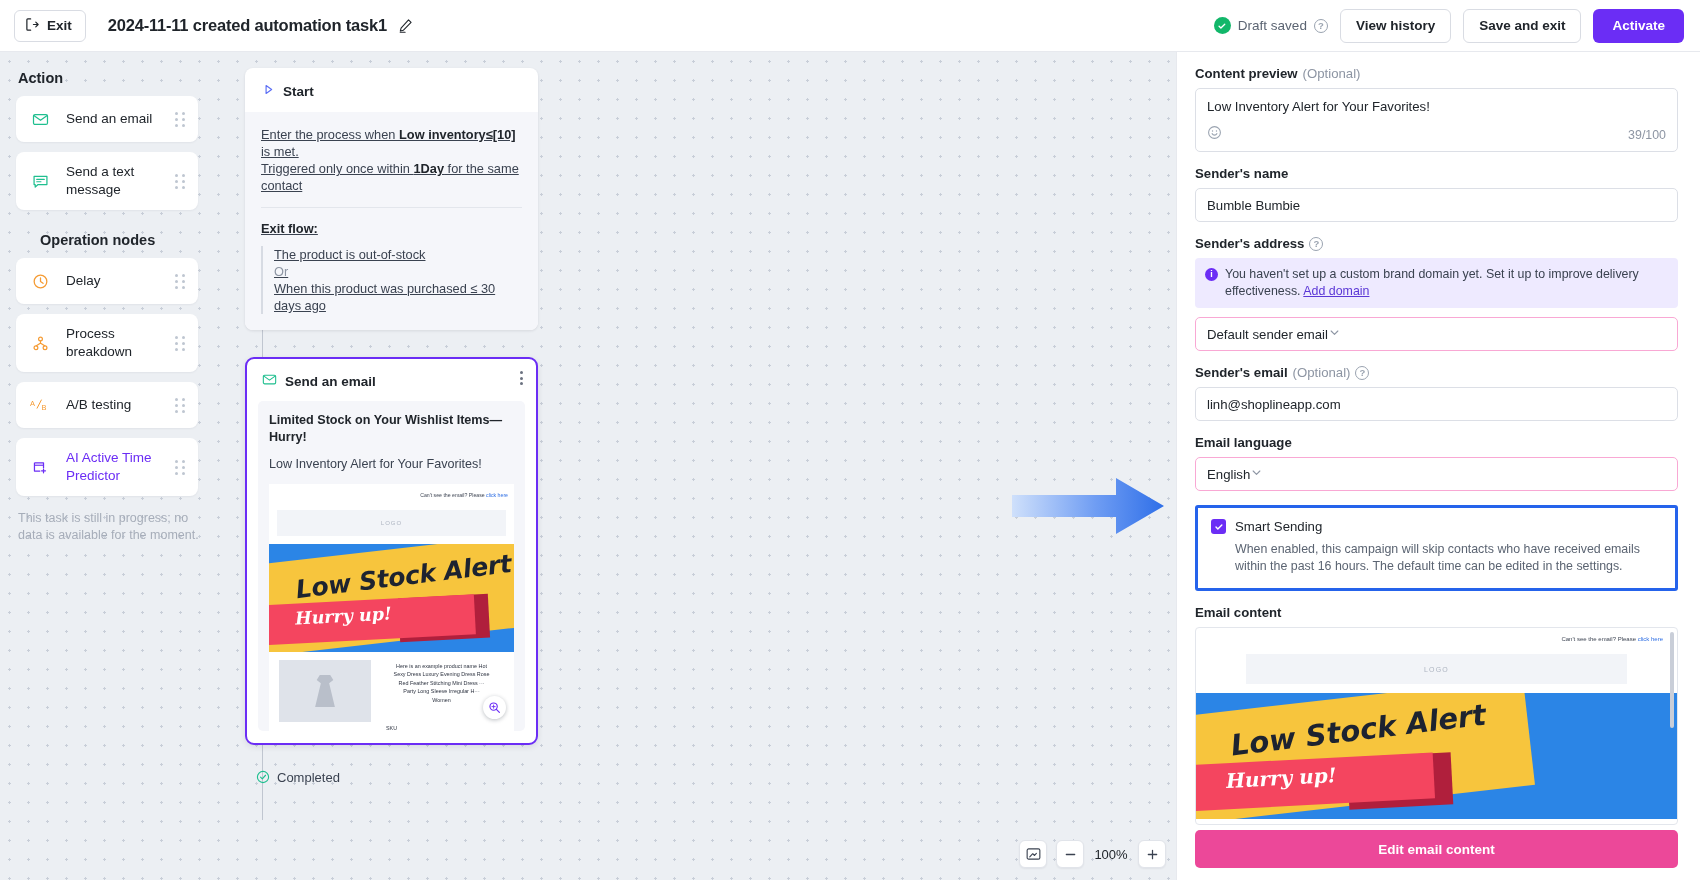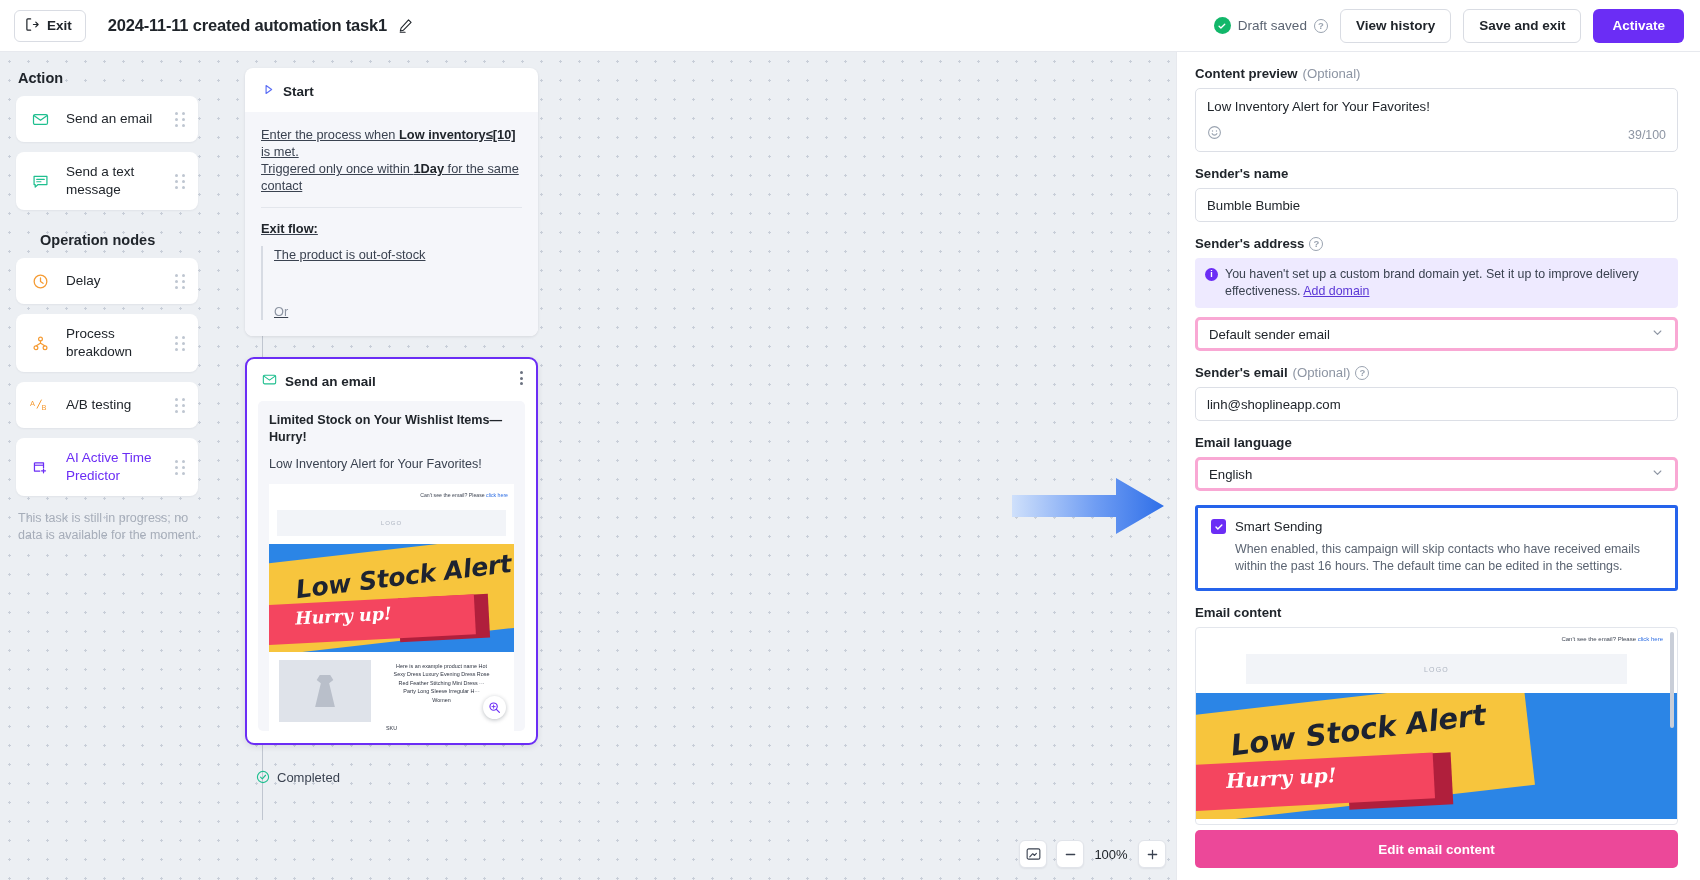--- a/index.html
+++ b/index.html
@@ -94,21 +94,21 @@
   .node-head { display: flex; align-items: center; gap: 8px; padding: 0 17px 12px 17px; }
   .node-head-title { font-size: 13.5px; font-weight: 700; }
   .start-body {
     background: #f5f6fa; margin: 0 0 0 0; padding: 14px 16px 16px 16px;
     border-radius: 0 0 8px 8px; font-size: 12.8px; line-height: 17px; color: #3a4250; text-decoration: underline;
   }
   .start-body b { font-weight: 700; color: #20252b; }
   .divider { height: 1px; background: #e3e6ec; margin: 13px 0 12px 0; }
   .exit-flow-title { font-weight: 700; font-size: 12.8px; color: #20252b; margin-bottom: 9px; }
   .exit-list { border-left: 2px solid #d7dbe3; padding-left: 11px; }
-  .exit-list .or { color: #8d95a3; margin-top: 40px; }
+  .exit-list .or { color: #8d95a3; }
 
   .connector { position: absolute; background: #c0c6d0; width: 1.4px; }
 
   .node-email {
     position: absolute; left: 245px; top: 305px; width: 293px;
     background: #fff; border: 2px solid #6b2df5; border-radius: 9px;
     box-shadow: 0 2px 6px rgba(16,24,40,.09); padding: 13px 0 12px 0;
   }
   .node-email .node-head { padding: 0 15px 10px 15px; position: relative; }
   .kebab { position: absolute; right: 13px; top: -1px; display: flex; flex-direction: column; gap: 2.5px; cursor: pointer; }
@@ -195,23 +195,23 @@
     font-family: "Liberation Sans", sans-serif;
   }
   .textareabox {
     width: 100%; border: 1px solid #dcdfe6; border-radius: 5px; padding: 9px 11px 7px 11px;
     position: relative; min-height: 62px;
   }
   .ta-val { font-size: 13.2px; color: #20252b; line-height: 18px; }
   .ta-foot { display: flex; align-items: center; justify-content: space-between; margin-top: 9px; }
   .counter { font-size: 12.4px; color: #8d95a3; }
   .selbox {
-    width: 100%; height: 34px; border: 3px solid #f9a8d4; border-radius: 5px;
+    width: 100%; height: 34px; border: 1px solid #f9a8d4; border-radius: 5px;
     padding: 0 11px; font-size: 13.2px; color: #20252b; background: #fff;
-    display: flex; align-items: center; justify-content: space-between; cursor: pointer;
+    display: flex; align-items: center; cursor: pointer;
   }
   .notice {
     background: #eeeaff; border-radius: 4px; padding: 8px 10px; display: flex; gap: 7px;
     font-size: 12.4px; color: #3a4250; line-height: 17px; margin-bottom: 9px;
   }
   .notice .ibadge {
     width: 13px; height: 13px; border-radius: 50%; background: #6b2df5; color: #fff;
     font-size: 9px; font-weight: 700; line-height: 13px; text-align: center; flex: none; margin-top: 2px;
   }
   .notice a { color: #5b37d6; text-decoration: underline; }
@@ -439,20 +439,21 @@
           <span>Enter the process when </span><b>Low inventory≤[10]</b><span> is met.</span>
         </div>
         <div>
           <span>Triggered only once within </span><b>1Day</b><span> for the same contact</span>
         </div>
         <div class="divider"></div>
         <div class="exit-flow-title">Exit flow:</div>
         <div class="exit-list">
           <div>The product is out-of-stock</div>
           <div class="or">Or</div>
+          <div>When this product was purchased ≤ 30 days ago</div>
         </div>
       </div>
     </div>
 
     <div class="node-email">
       <div class="node-head">
         <span>
           <svg width="15" height="15" viewBox="0 0 18 18" fill="none">
             <rect x="1.6" y="3.8" width="14.8" height="10.4" rx="1.6" stroke="#1fbf8f" stroke-width="1.3"></rect>
             <path d="M2.3 5 9 9.8 15.7 5" stroke="#1fbf8f" stroke-width="1.3" stroke-linecap="round" stroke-linejoin="round"></path>

